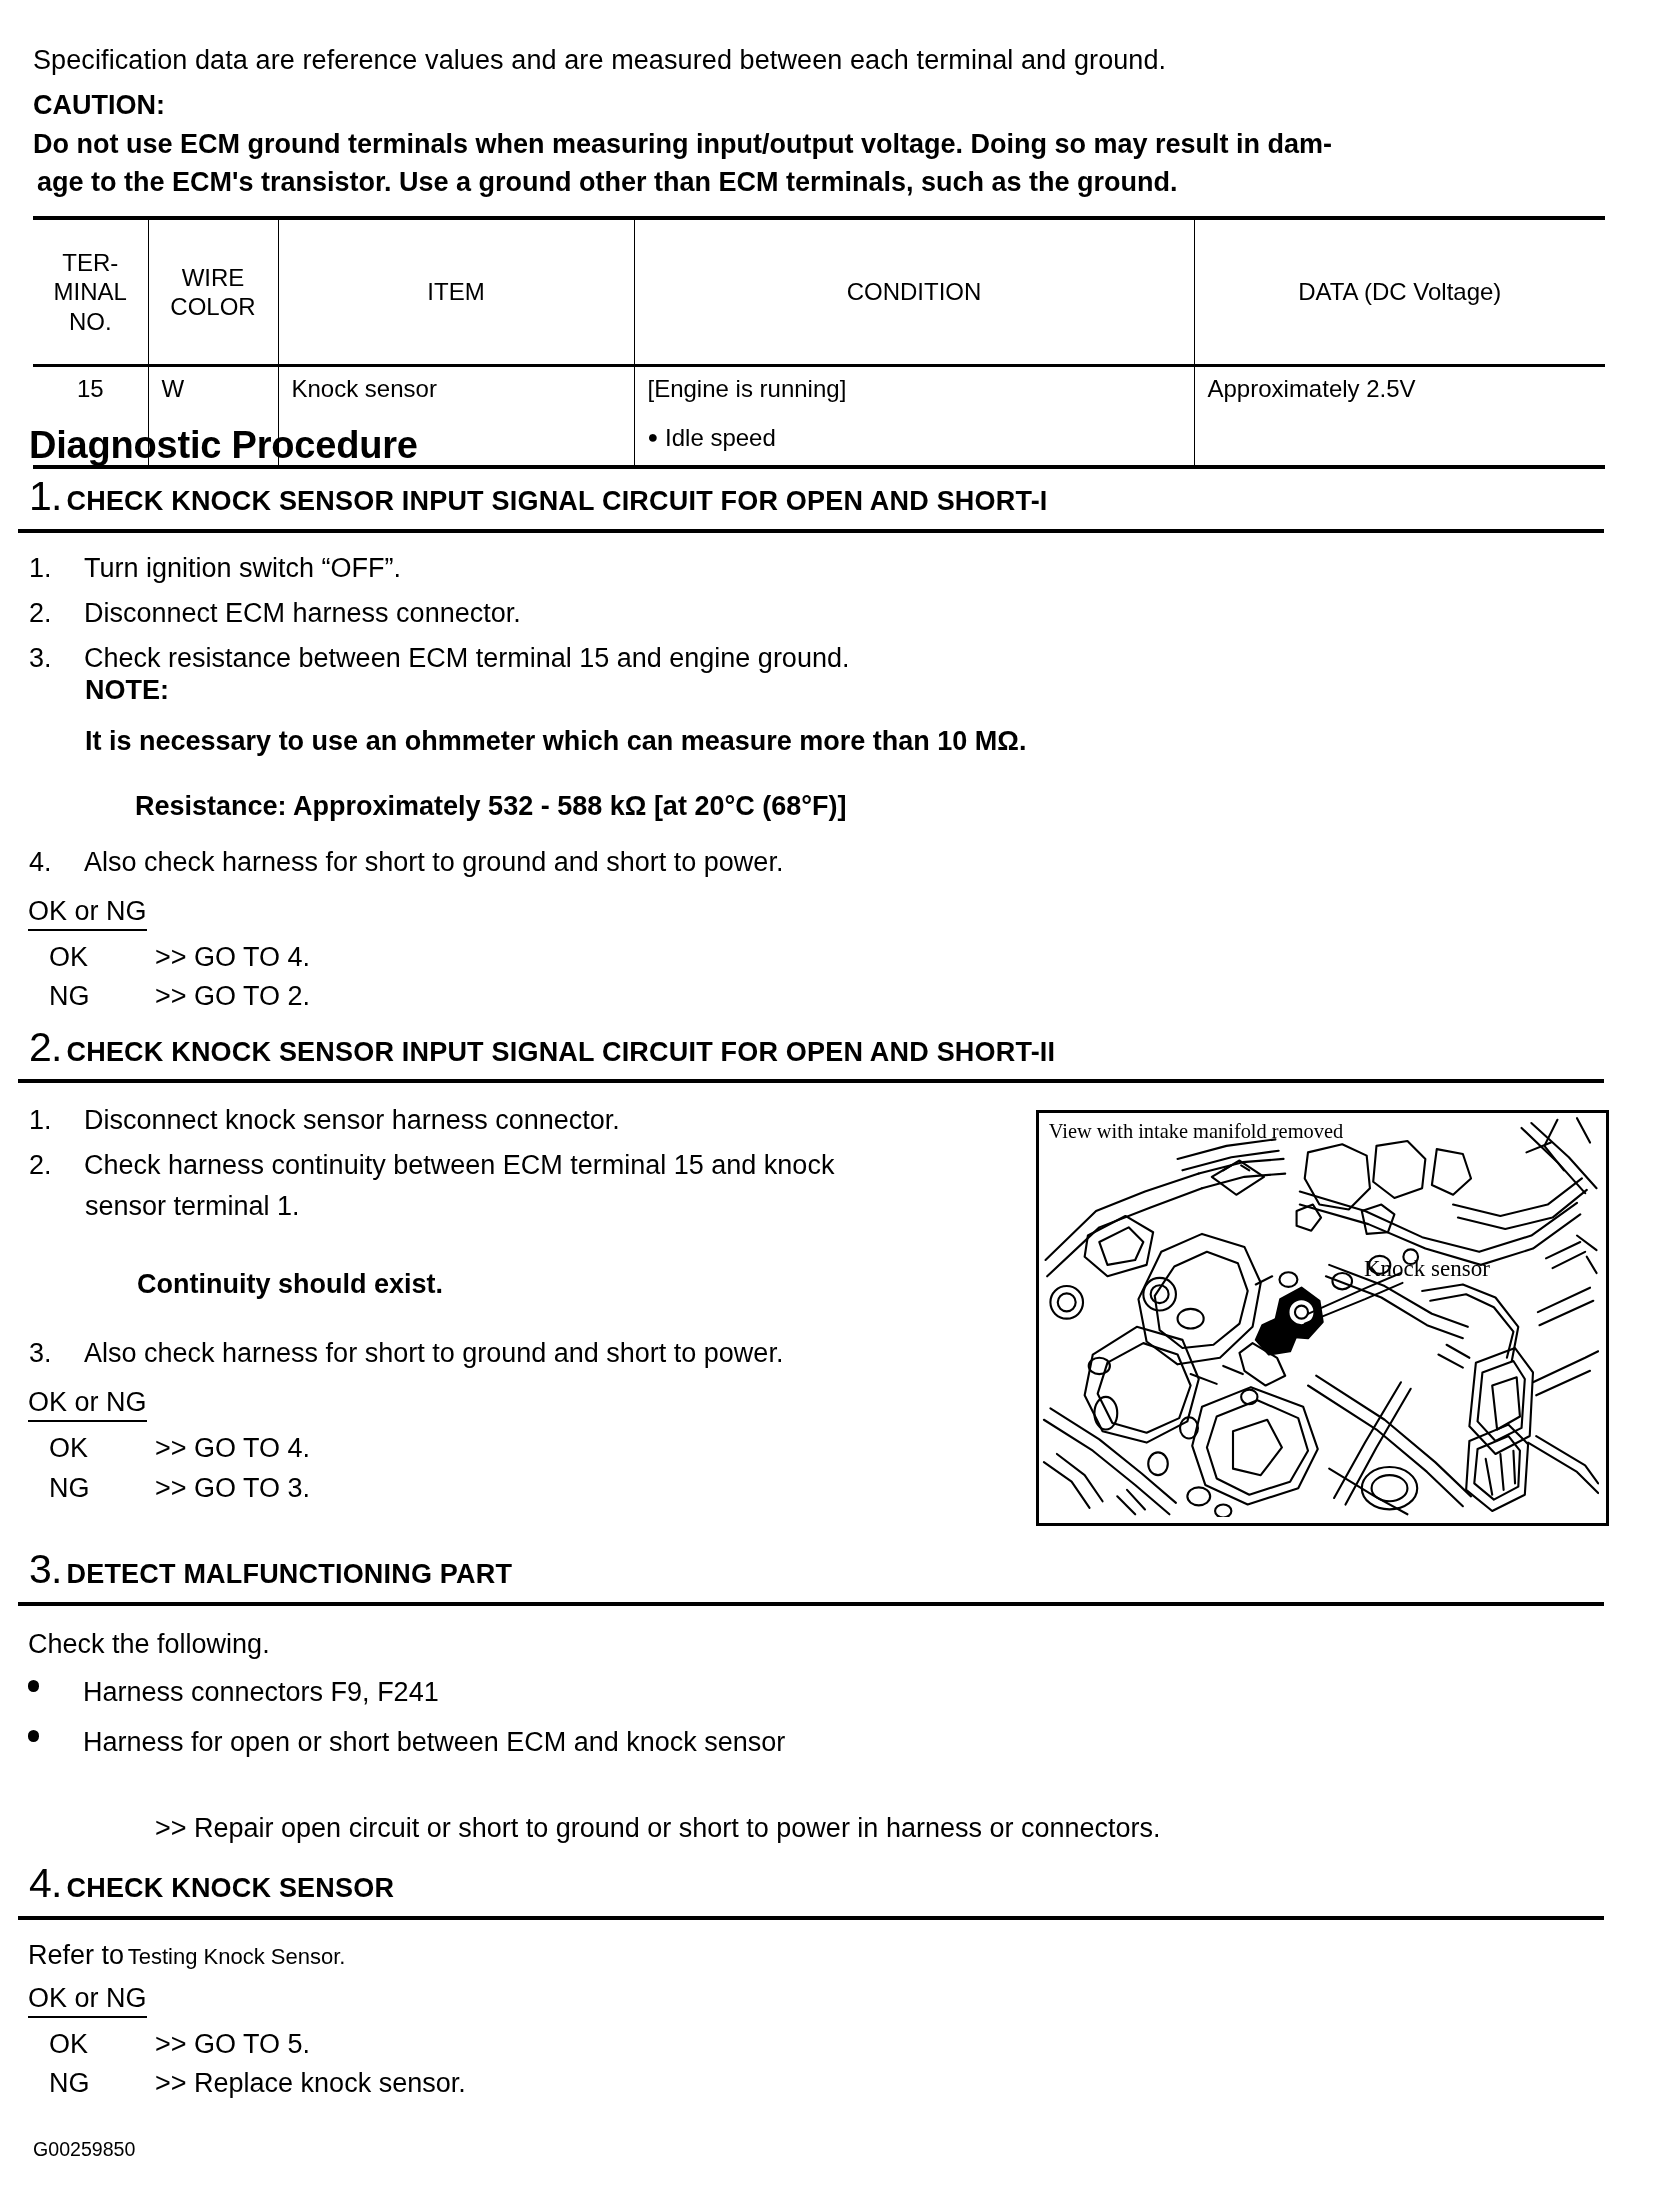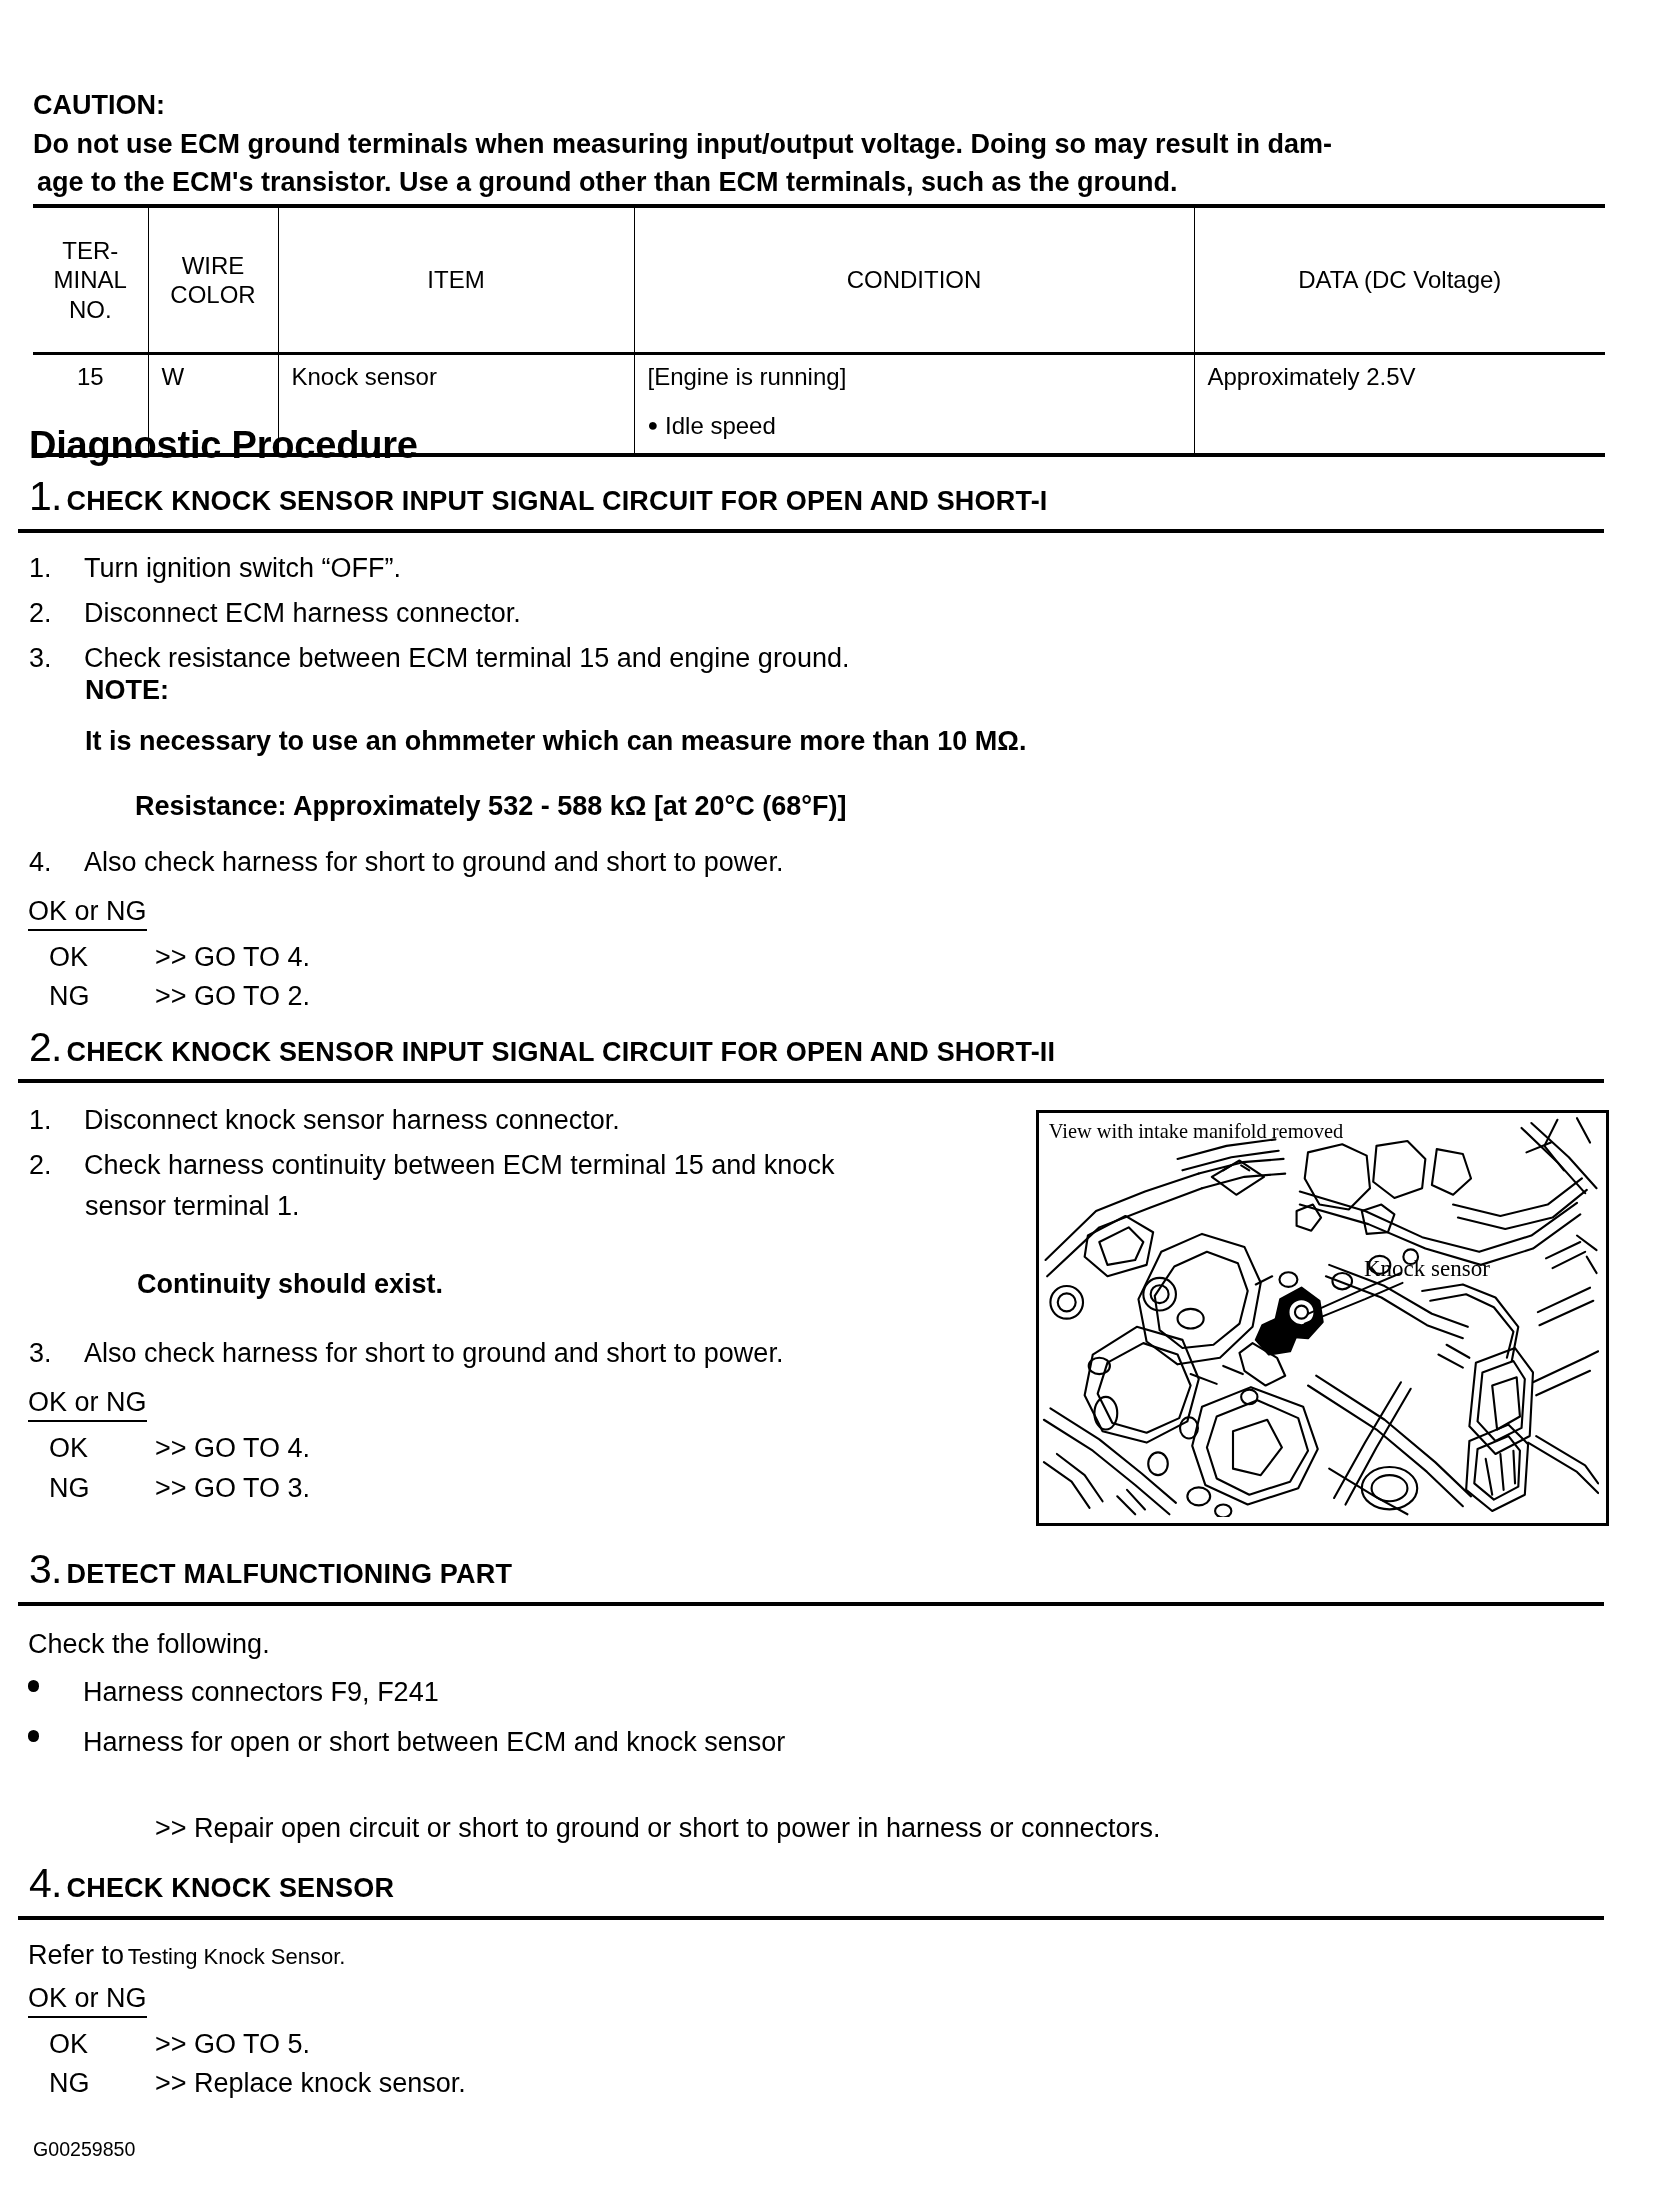--- a/index.html
+++ b/index.html
@@ -47,21 +47,21 @@
     position: absolute;
     left: 37px; top: 167px;
     font-size: 27px;
     font-weight: bold;
     white-space: nowrap;
   }
 
   
   .spec-table {
     position: absolute;
-    left: 33px; top: 204px;
+    left: 33px; top: 216px;
     width: 1571px;
     border-collapse: collapse;
     table-layout: fixed;
   }
   .spec-table td {
     border-left: 1.6px solid #000;
     border-right: 1.6px solid #000;
     padding: 0;
     vertical-align: middle;
     font-size: 24px;
@@ -216,20 +216,21 @@
     position: absolute;
     left: 33px; top: 2138px;
     font-size: 19.6px;
   }
 </style>
 </head>
 <body>
 
 <div class="page">
 
+  <div class="intro">Specification data are reference values and are measured between each terminal and ground.</div>
 
   <div class="caution-label">CAUTION:</div>
   <div class="caution-l1">Do not use ECM ground terminals when measuring input/output voltage. Doing so may result in dam-</div>
   <div class="caution-l2">age to the ECM's transistor. Use a ground other than ECM terminals, such as the ground.</div>
 
   <table class="spec-table">
     <colgroup>
       <col style="width:115px">
       <col style="width:130px">
       <col style="width:356px">

